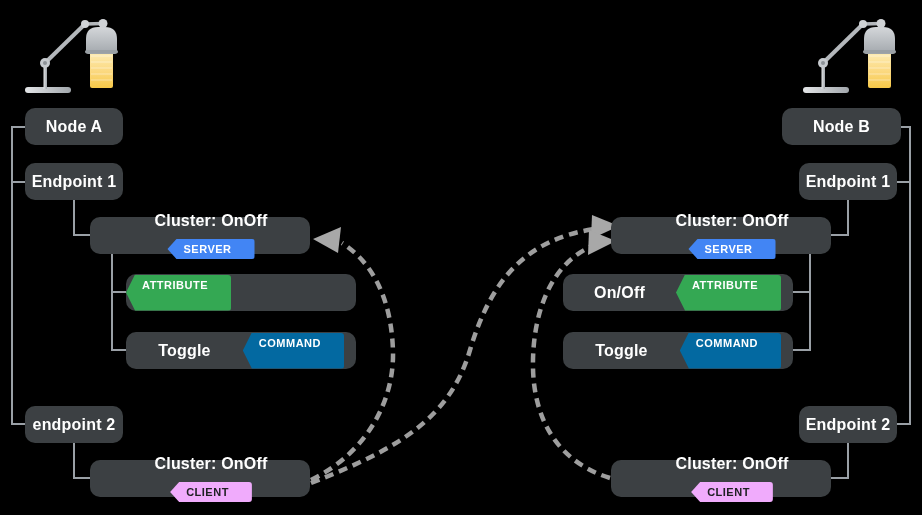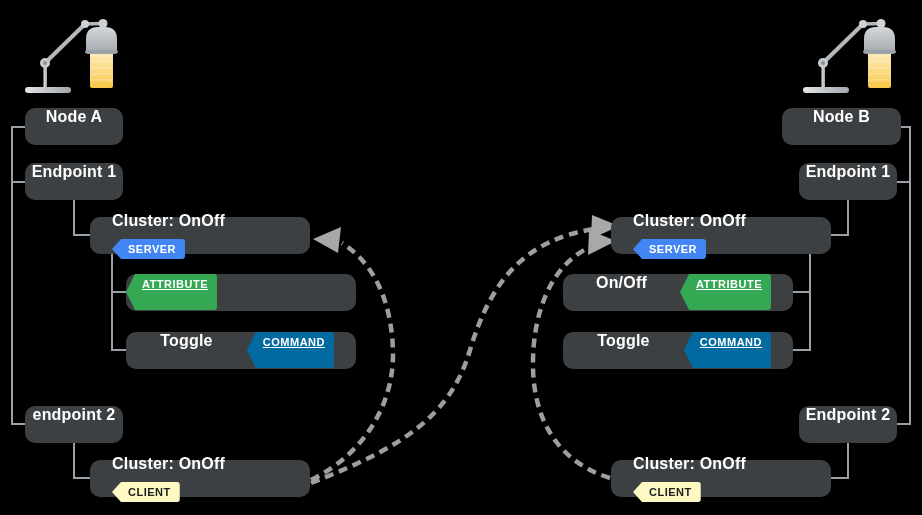--- a/index.html
+++ b/index.html
@@ -6,37 +6,37 @@
   #stage{
     position:relative;width:922px;height:515px;background:#000;overflow:hidden;
     font-family:"Liberation Sans",sans-serif;
   }
   #layer{position:absolute;left:0;top:0;width:922px;height:515px;}
   .tl{fill:none;stroke:#9aa0a6;stroke-width:2;}
   .dash{fill:none;stroke:#9e9e9e;stroke-width:4.5;stroke-dasharray:9 6;}
   .ah{fill:#a8a8a8;}
   .box{
     position:absolute;height:37px;background:#3c4043;border-radius:10px;
-    display:flex;align-items:flex-start;box-sizing:border-box;color:#fff;
+    display:flex;align-items:center;box-sizing:border-box;color:#fff;
     font-weight:bold;font-size:16px;letter-spacing:.2px;z-index:2;
   }
   .box.center{justify-content:center;}
   .box.cluster{justify-content:center;gap:9px;padding-left:22px;flex-direction:column;}
   .box.spread .lbl{flex:1;text-align:center;}
-  .box.spread .badge{margin-right:22px;text-decoration:underline;}
+  .box.spread .badge{margin-right:12px;}
   .lbl{white-space:nowrap;}
   .badge{
     height:36px;line-height:20px;font-size:11px;font-weight:bold;color:#fff;
-    padding:0 9px 0 16px;letter-spacing:.5px;border-radius:3px;white-space:nowrap;
+    padding:0 23px 0 16px;letter-spacing:.5px;border-radius:3px;white-space:nowrap;
     clip-path:polygon(9px 0,100% 0,100% 100%,9px 100%,0 50%);
   }
   .badge-server{background:#4285f4;}
   .badge-attribute{background:#34a853;}
   .badge-command{background:#0369a1;}
-  .badge-client{background:#fef9c3;color:#202124;}
+  .badge-client{background:#f0abfc;color:#202124;}
 </style>
 </head>
 <body>
 
 <div id="stage">
 
   <svg id="layer" viewBox="0 0 922 515" xmlns="http://www.w3.org/2000/svg">
     <defs>
       <linearGradient id="gMetal" x1="0" y1="0" x2="1" y2="0">
         <stop offset="0" stop-color="#e3e5e7"></stop>

